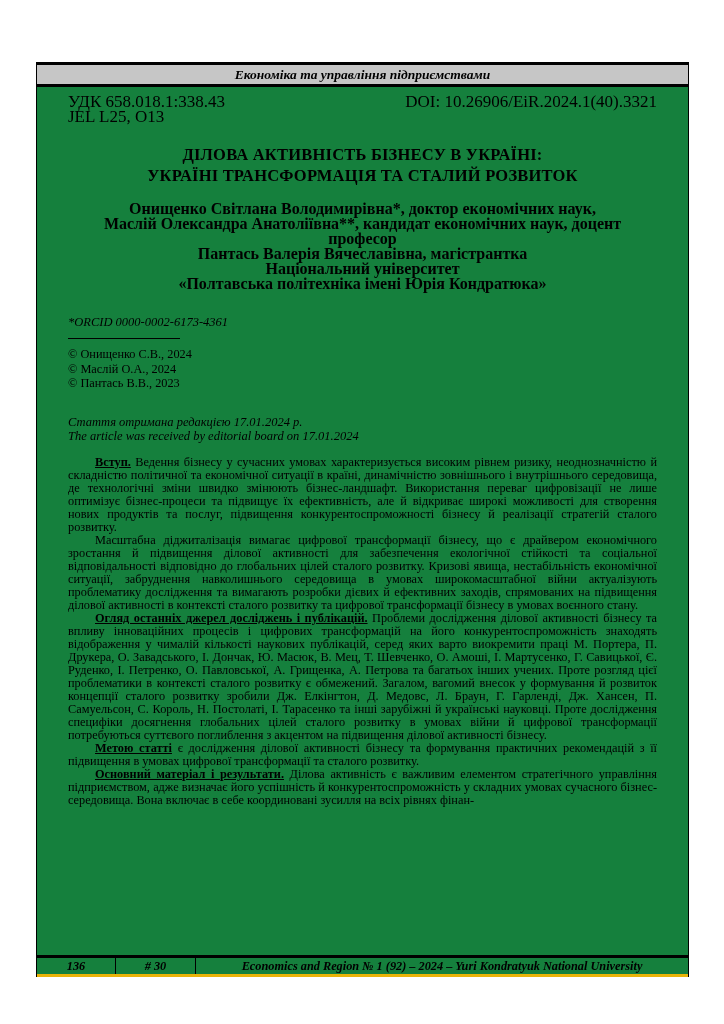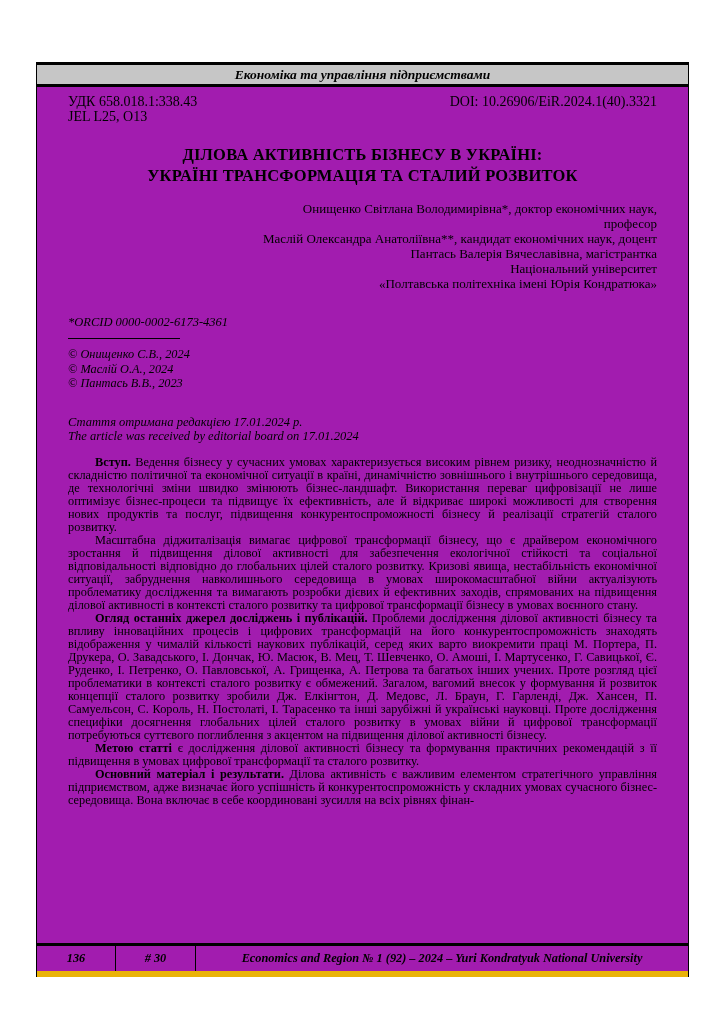--- a/index.html
+++ b/index.html
@@ -11,21 +11,21 @@
     font-family:"Liberation Serif", serif;
   }
   .frame {
     position:absolute;
     left:36px; top:62px;
     width:653px; height:915px;
     border-left:1px solid #000;
     border-right:1px solid #000;
     display:flex;
     flex-direction:column;
-    background:#a21caf;
+    background:#15803d;
   }
   .section-bar {
     border-top:3px solid #000;
     border-bottom:3px solid #000;
     background:#c6c6c6;
     height:25px;
     display:flex;
     align-items:center;
     justify-content:center;
     font-weight:700;
@@ -35,76 +35,75 @@
   }
   .content {
     flex:1 1 auto;
     overflow:hidden;
     padding:8px 31px 0 31px;
   }
   .meta-row {
     display:flex;
     justify-content:space-between;
     align-items:flex-start;
-    font-size:14px;
+    font-size:17px;
     line-height:14.5px;
   }
   .title {
     margin-top:20px;
     text-align:center;
     font-weight:700;
     font-size:16.5px;
     line-height:21px;
     letter-spacing:0.2px;
   }
   .authors {
     margin-top:15px;
-    text-align:right;
-    font-weight:400;
-    font-size:13px;
+    text-align:center;
+    font-weight:700;
+    font-size:16px;
     line-height:15px;
   }
   .orcid {
     margin-top:24px;
     font-style:italic;
     font-size:12.5px;
     line-height:15px;
   }
   .fn-divider {
     margin-top:8px;
     width:112px;
     height:0;
     border-top:1px solid #000;
   }
   .copyright {
     margin-top:8px;
-    font-style:italic;
     font-size:12.3px;
     line-height:14.6px;
   }
   .received {
     margin-top:24px;
     font-style:italic;
     font-size:12.5px;
     line-height:14.5px;
   }
   .bodytext {
     margin-top:12px;
     font-size:12.3px;
     line-height:13px;
     text-align:justify;
   }
   .bodytext p { text-indent:27px; }
-  .lead { font-weight:700; }
+  .lead { font-weight:700;text-decoration:underline; }
   .footer-bar {
     flex:0 0 auto;
     margin-top:auto;
     border-top:3px solid #000;
-    border-bottom:6px solid #eab308;
-    height:34px;
+    border-bottom:3px solid #eab308;
+    height:22px;
     display:flex;
     align-items:stretch;
     font-weight:700;
     font-style:italic;
     font-size:12.3px;
   }
   .footer-cell {
     display:flex;
     align-items:center;
     justify-content:center;
@@ -134,22 +133,22 @@
       </div>
     </div>
 
     <div class="title">
       <div>ДІЛОВА АКТИВНІСТЬ БІЗНЕСУ В УКРАЇНІ:</div>
       <div>УКРАЇНІ ТРАНСФОРМАЦІЯ ТА СТАЛИЙ РОЗВИТОК</div>
     </div>
 
     <div class="authors">
       <div>Онищенко Світлана Володимирівна*, доктор економічних наук,</div>
+      <div>Маслій Олександра Анатоліївна**, кандидат економічних наук, доцент</div>
       <div>професор</div>
-      <div>Маслій Олександра Анатоліївна**, кандидат економічних наук, доцент</div>
       <div>Пантась Валерія Вячеславівна, магістрантка</div>
       <div>Національний університет</div>
       <div>«Полтавська політехніка імені Юрія Кондратюка»</div>
     </div>
 
     <div class="orcid">
       <div>*ORCID 0000-0002-6173-4361</div>
     </div>
 
     <div class="fn-divider"></div>

